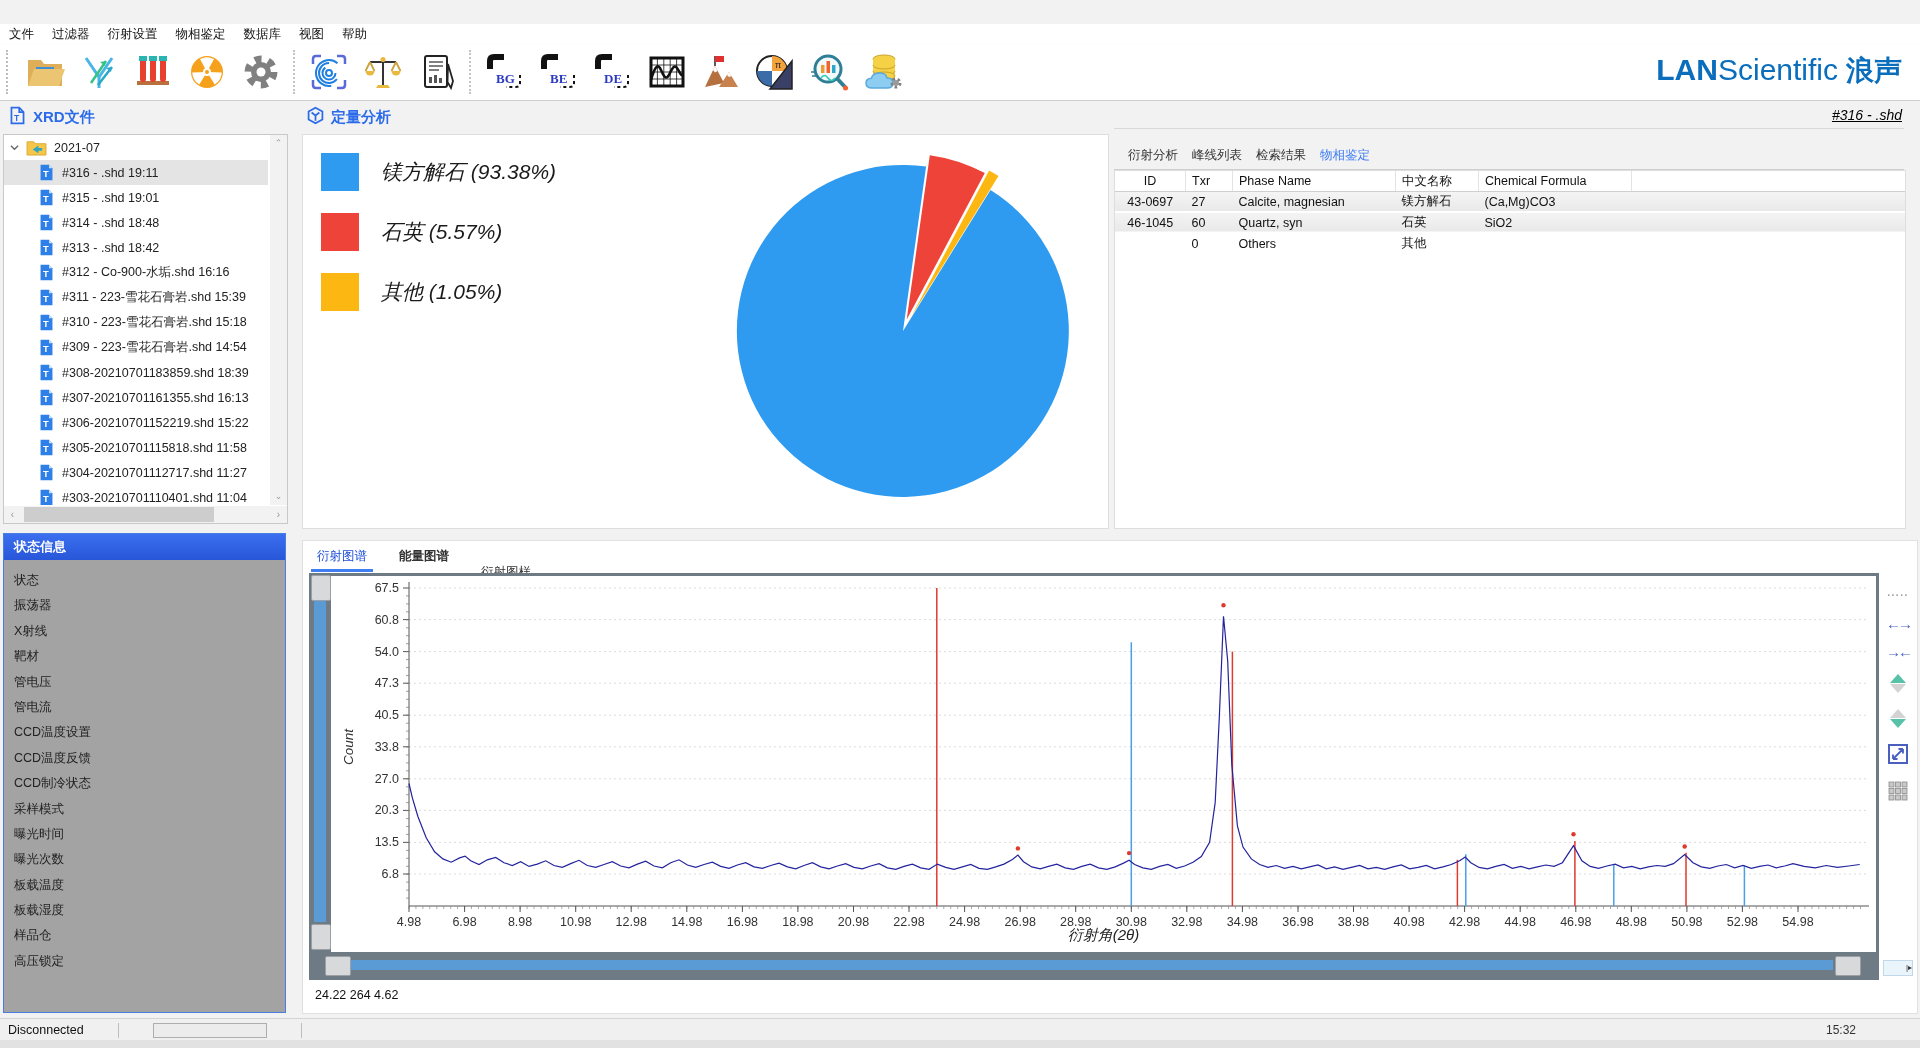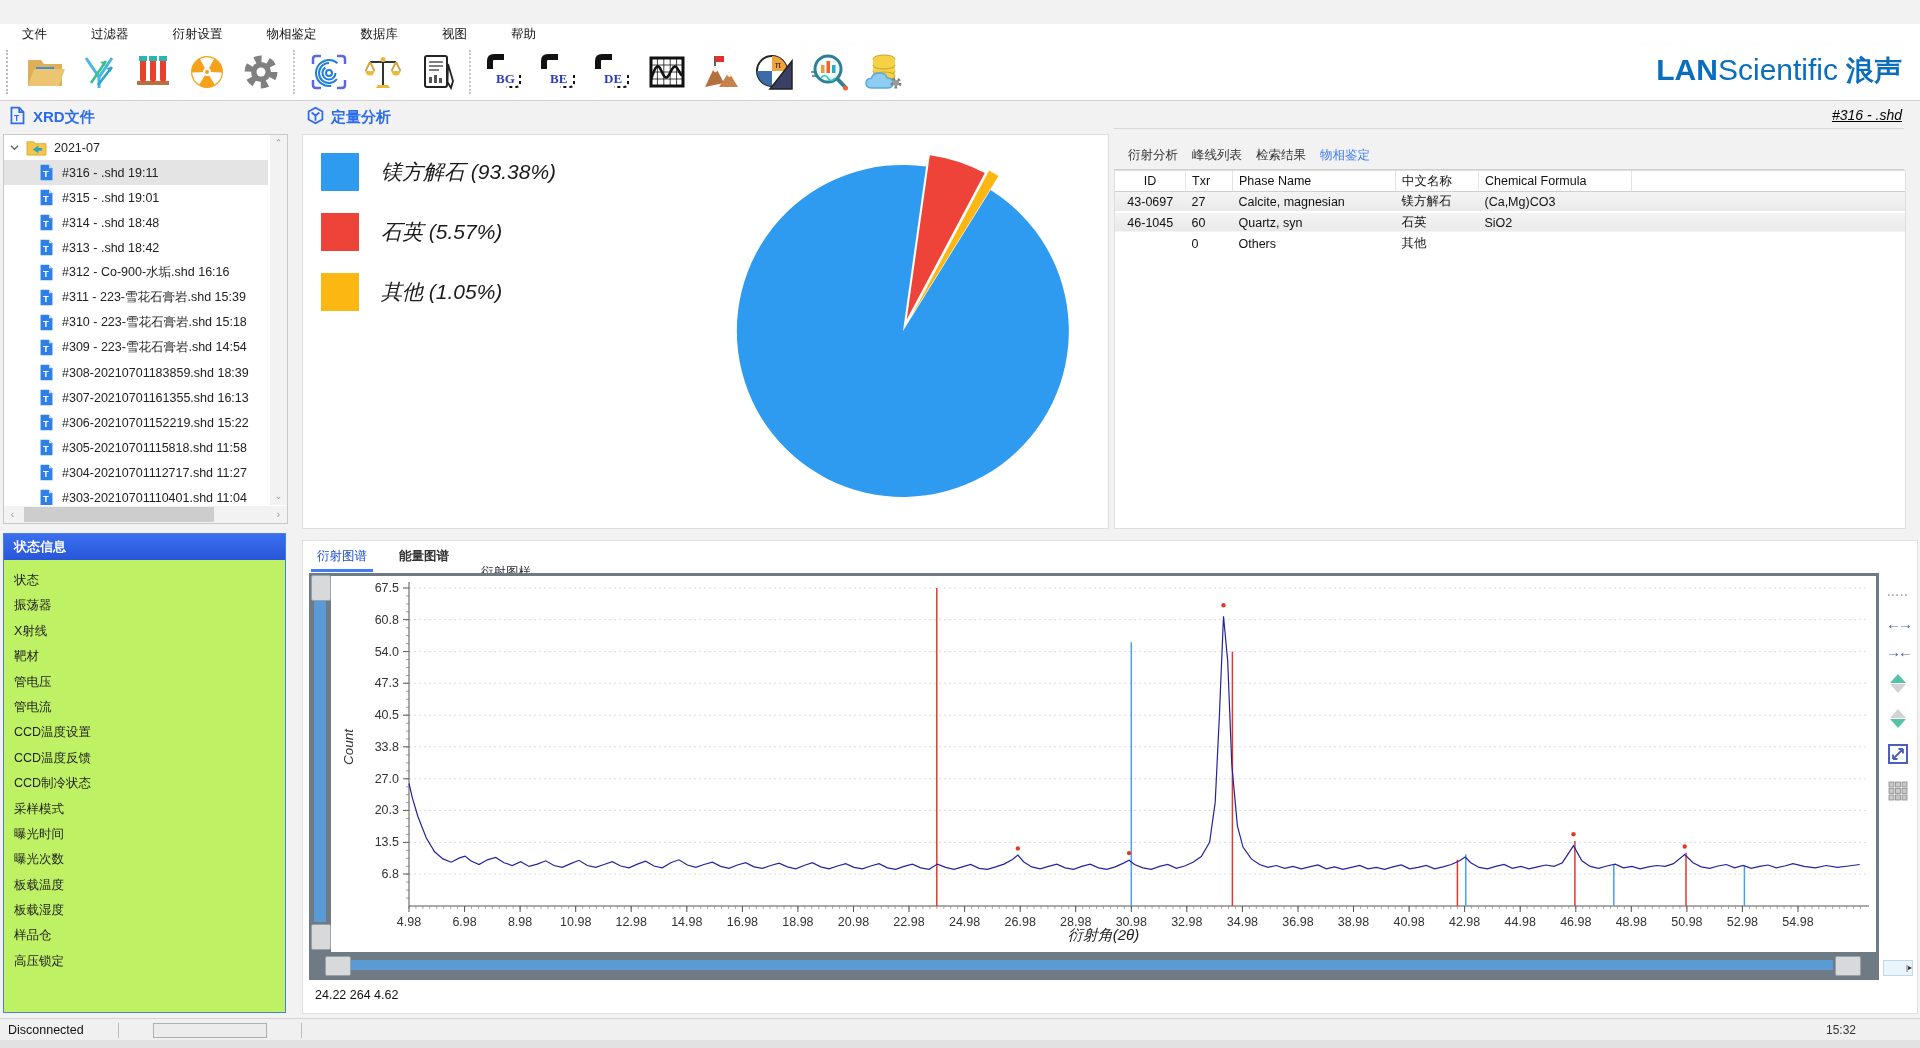--- a/index.html
+++ b/index.html
@@ -5,21 +5,21 @@
   html,body{margin:0;padding:0;background:#dcdcdc;}
   .app{position:relative;width:1920px;height:1048px;background:#f2f2f2;overflow:hidden;
        font-family:"Liberation Sans","DejaVu Sans",sans-serif;color:#222;-webkit-font-smoothing:antialiased;}
   
   .titlebar{position:absolute;left:0;top:0;width:100%;height:24px;background:#fff;display:flex;align-items:center;}
   .titlebar .app-title{font-size:12px;color:#9a9a9a;margin-left:6px;}
   .win-controls{position:absolute;right:0;top:0;height:24px;display:flex;}
   .win-btn{width:46px;height:24px;display:flex;align-items:center;justify-content:center;}
   
   .menubar{position:absolute;left:0;top:24px;width:100%;height:20px;background:#fff;display:flex;align-items:center;}
-  .menu-item{font-size:12.5px;color:#111;padding:0 22px;line-height:20px;}
+  .menu-item{font-size:12.5px;color:#111;padding:0 9px;line-height:20px;}
   
   .toolbar{position:absolute;left:0;top:44px;width:100%;height:56px;background:#fff;border-bottom:1px solid #cfcfcf;display:flex;align-items:center;box-shadow:0 1px 2px rgba(0,0,0,.12);}
   .tb-grip{width:6px;height:44px;border-left:2px dotted #bdbdbd;margin:0 4px 0 6px;}
   .tb-sep{width:2px;height:44px;border-left:2px dotted #c4c4c4;margin:0 5px;}
   .tb-btn{width:54px;height:52px;display:flex;align-items:center;justify-content:center;}
   .logo{position:absolute;right:18px;top:8px;font-size:30px;color:#0a6ebd;white-space:nowrap;}
   .logo b{font-weight:bold;}
   .logo .cn{font-weight:bold;font-size:28px;margin-left:8px;}
   
   .main{position:absolute;left:0;top:101px;width:1920px;height:917px;background:#f2f2f2;}
@@ -31,21 +31,21 @@
   .tree-row{height:25px;display:flex;align-items:center;font-size:12.5px;color:#222;white-space:nowrap;}
   .tree-row.selected{background:#e4e4e4;}
   .tree-row .indent{width:34px;flex:0 0 auto;}
   .tree-row svg{flex:0 0 auto;margin-right:7px;}
   .vscroll{position:absolute;right:0;top:0;width:17px;height:370px;background:#f2f2f2;}
   .vscroll .arr{position:absolute;left:0;width:17px;height:17px;color:#9a9a9a;font-size:9px;text-align:center;line-height:17px;}
   .hscroll{position:absolute;left:0;bottom:0;width:283px;height:17px;background:#f2f2f2;}
   .hscroll .arr{position:absolute;top:0;width:17px;height:17px;color:#9a9a9a;font-size:10px;text-align:center;line-height:17px;}
   .hthumb{position:absolute;left:20px;top:1px;width:190px;height:15px;background:#cdcdcd;}
   
-  .status-panel{position:absolute;left:3px;top:432px;width:281px;height:478px;background:#bef264;border:1px solid #4a7de0;}
+  .status-panel{position:absolute;left:3px;top:432px;width:281px;height:478px;background:#a3a3a3;border:1px solid #4a7de0;}
   .status-header{height:26px;background:linear-gradient(#3a6ff0,#2856d8);color:#fff;font-weight:bold;font-size:13px;line-height:26px;padding-left:10px;}
   .status-item{font-size:12.5px;color:#222;height:25.4px;line-height:25.4px;padding-left:10px;}
   
   .quant-header{position:absolute;left:306px;top:5px;}
   .quant-card{position:absolute;left:302px;top:33px;width:805px;height:393px;background:#fff;border:1px solid #dedede;}
   .legend-item{position:absolute;left:18px;display:flex;align-items:center;gap:22px;}
   .legend-swatch{width:38px;height:38px;flex:0 0 auto;}
   .legend-label{font-size:21px;font-style:italic;color:#1a1a1a;}
   
   .file-link{position:absolute;right:18px;top:6px;font-size:14px;font-style:italic;color:#000000;text-decoration:underline;}

